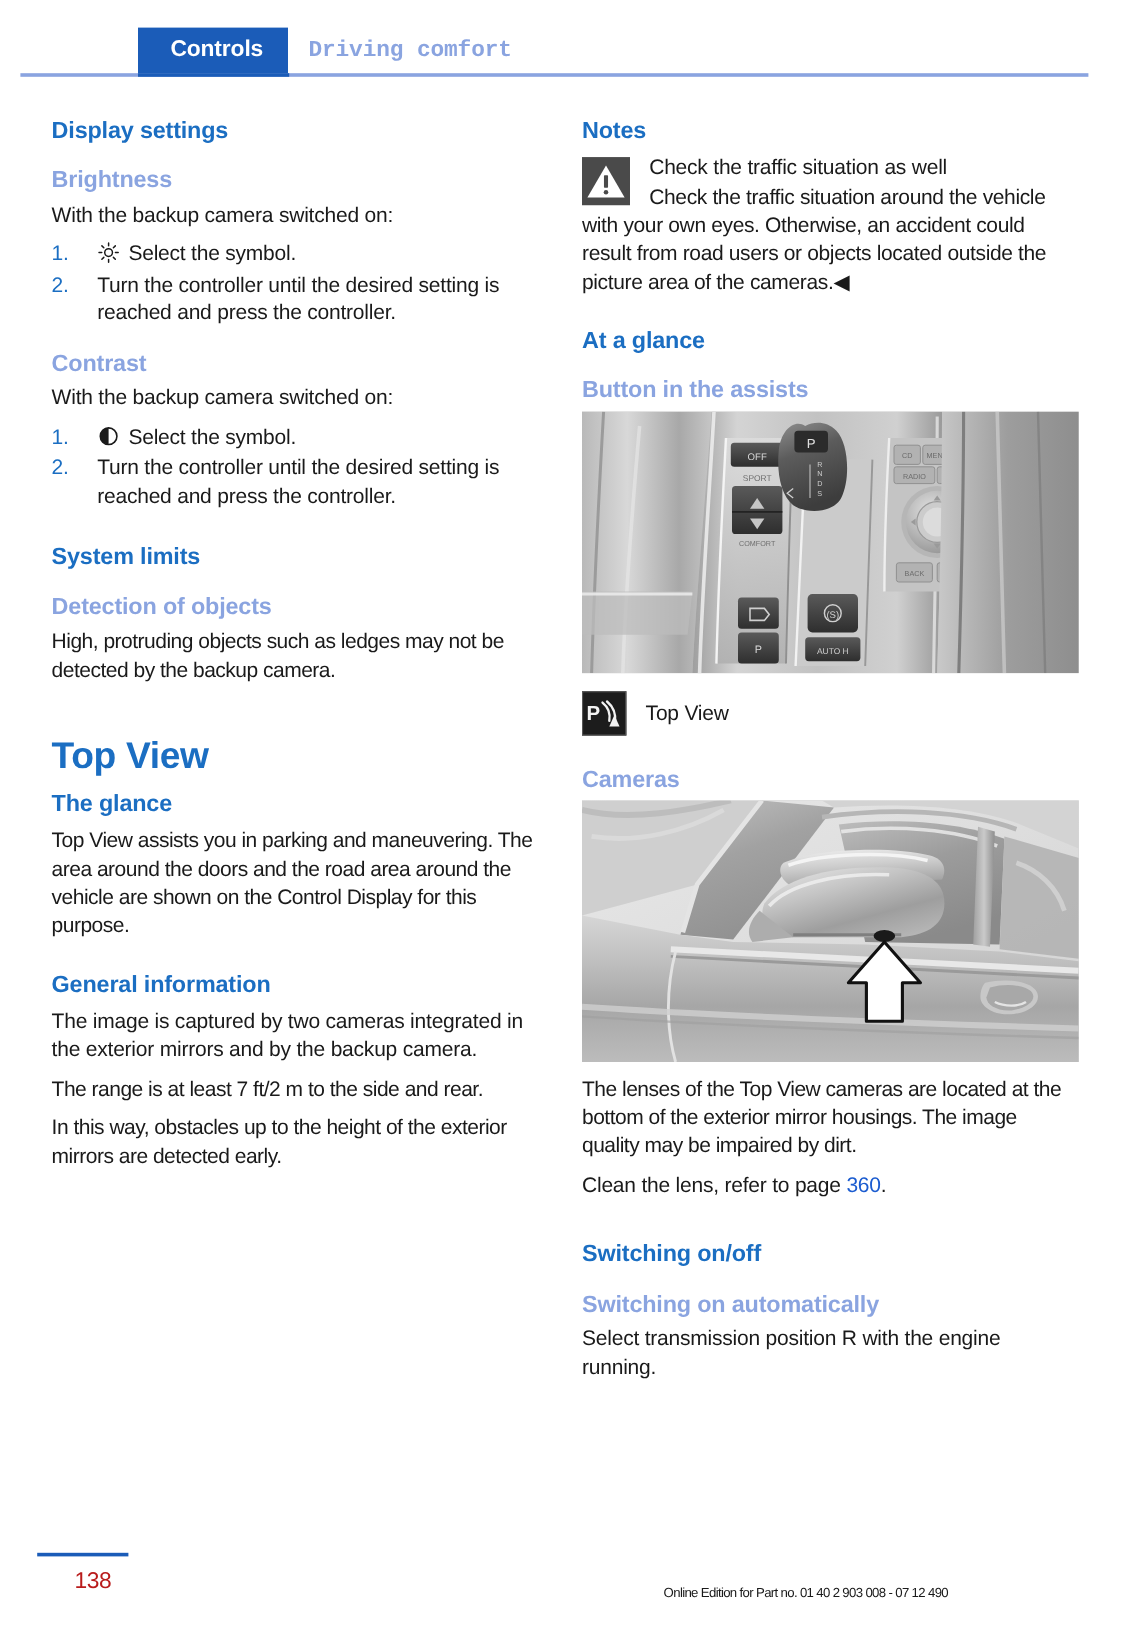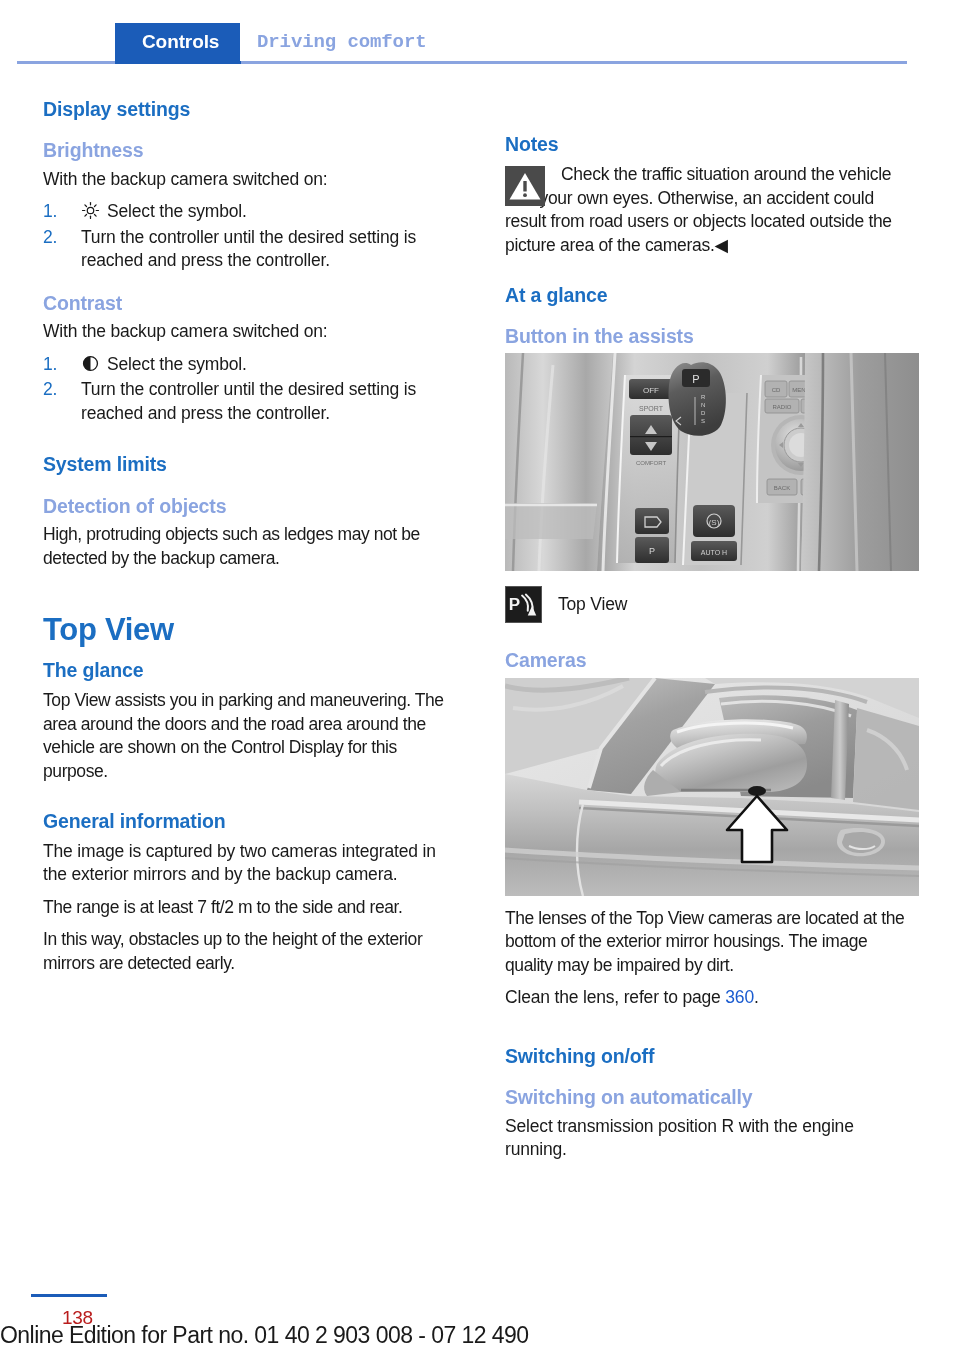--- a/index.html
+++ b/index.html
@@ -69,21 +69,21 @@
     background: #1b5cb8;
   }
 
   
   .col {
     position: absolute;
     top: 98px;
     width: 412px;
   }
   .col-left  { left: 31px; margin-left: 12px;  }
-  .col-right { left: 505px; margin-top: 35px; }
+  .col-right { left: 485px; }
 
   
   h1.chapter {
     font-size: 31px;
     font-weight: bold;
     color: #1b6ec2;
     letter-spacing: -0.3px;
     margin: 0 0 11px 0;
     line-height: 1.12;
   }
@@ -230,23 +230,23 @@
     left: 62px;
     top: 1307px;
     font-size: 19px;
     color: #b91c1c;
     letter-spacing: -0.3px;
   }
   .footer-note {
     position: absolute;
     left: 0;
     top: 1322px;
-    width: 954px;
-    text-align: left;
-    font-size: 23px;
+    width: 790px;
+    text-align: right;
+    font-size: 11px;
     letter-spacing: -0.55px;
     color: #1a1a1a;
   }
 </style>
 </head>
 <body>
 
 <div class="header">
   <div class="header-rule"></div>
   <div class="header-rule-dark"></div>
@@ -340,20 +340,21 @@
 
   <div class="warn-block">
     <div class="warn-icon">
       <svg viewBox="0 0 40 40" width="40" height="40">
         <rect x="0" y="0" width="40" height="40" fill="#4a4a4a"></rect>
         <path d="M20 7 L35.5 33.5 L4.5 33.5 Z" fill="#ffffff"></path>
         <rect x="18.3" y="15" width="3.4" height="10.5" rx="0.6" fill="#4a4a4a"></rect>
         <circle cx="20" cy="29.2" r="1.9" fill="#4a4a4a"></circle>
       </svg>
     </div>
+    <div class="warn-line1">Check the traffic situation as well</div>
     <div class="warn-line2"><span>Check the traffic situation around the vehicle with your own eyes. Otherwise, an accident could result from road users or objects located outside the picture area of the cameras.</span><span class="mark">◀</span></div>
   </div>
 
   <div class="sp-sec"></div>
 
   <h2 class="sec">At a glance</h2>
 
   <div class="sp-tiny"></div>
 
   <h3 class="sub">Button in the assists</h3>

